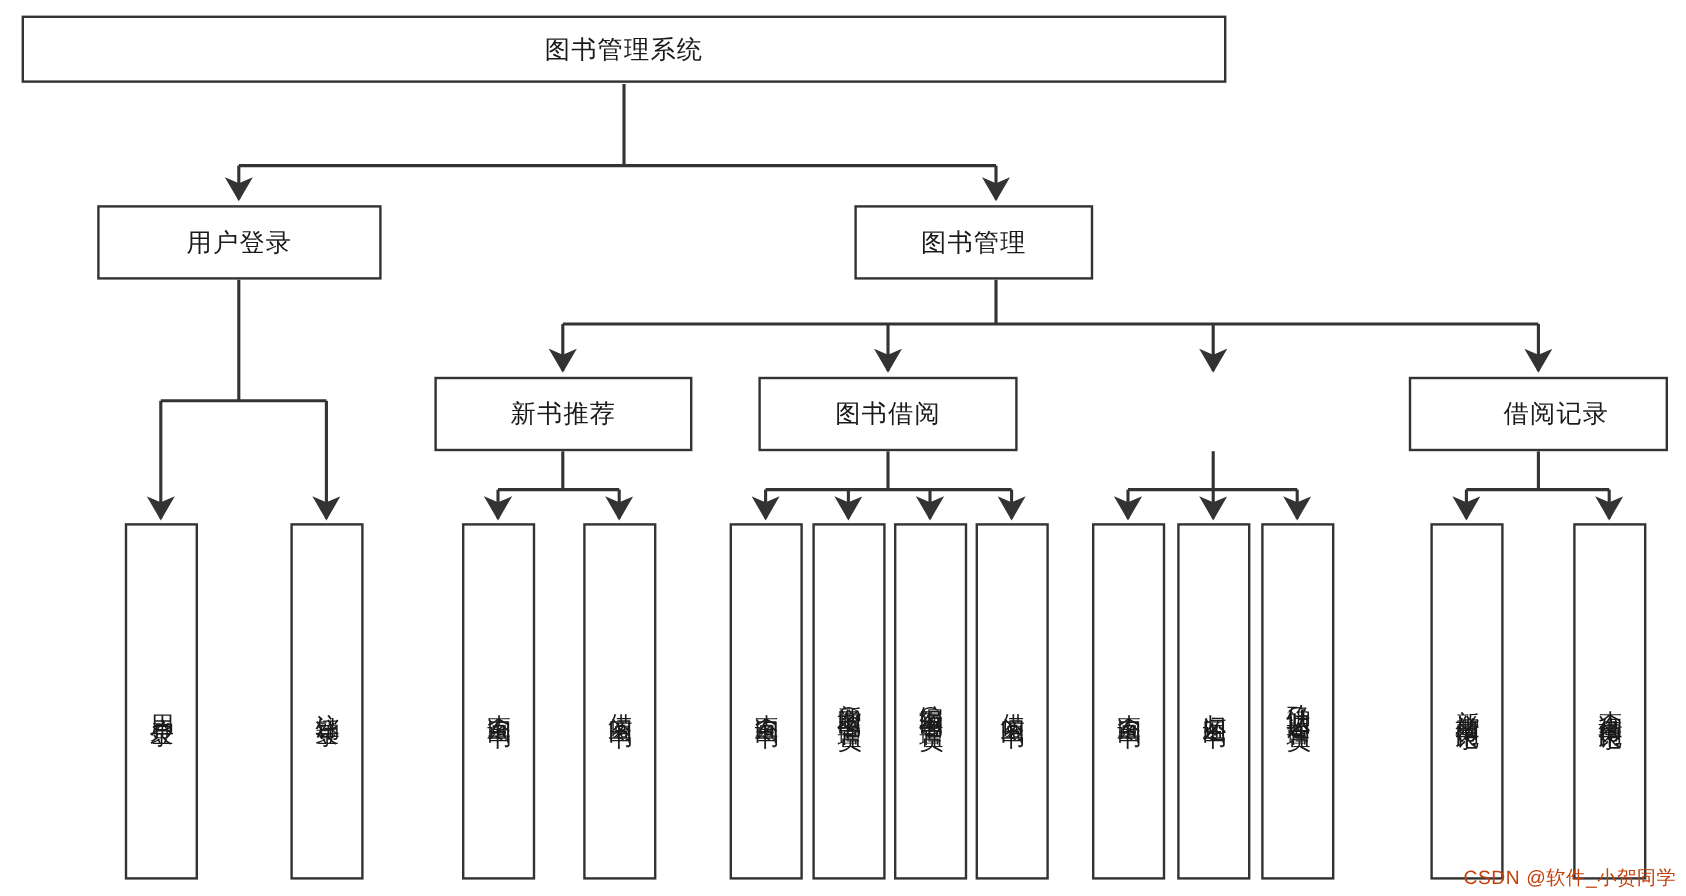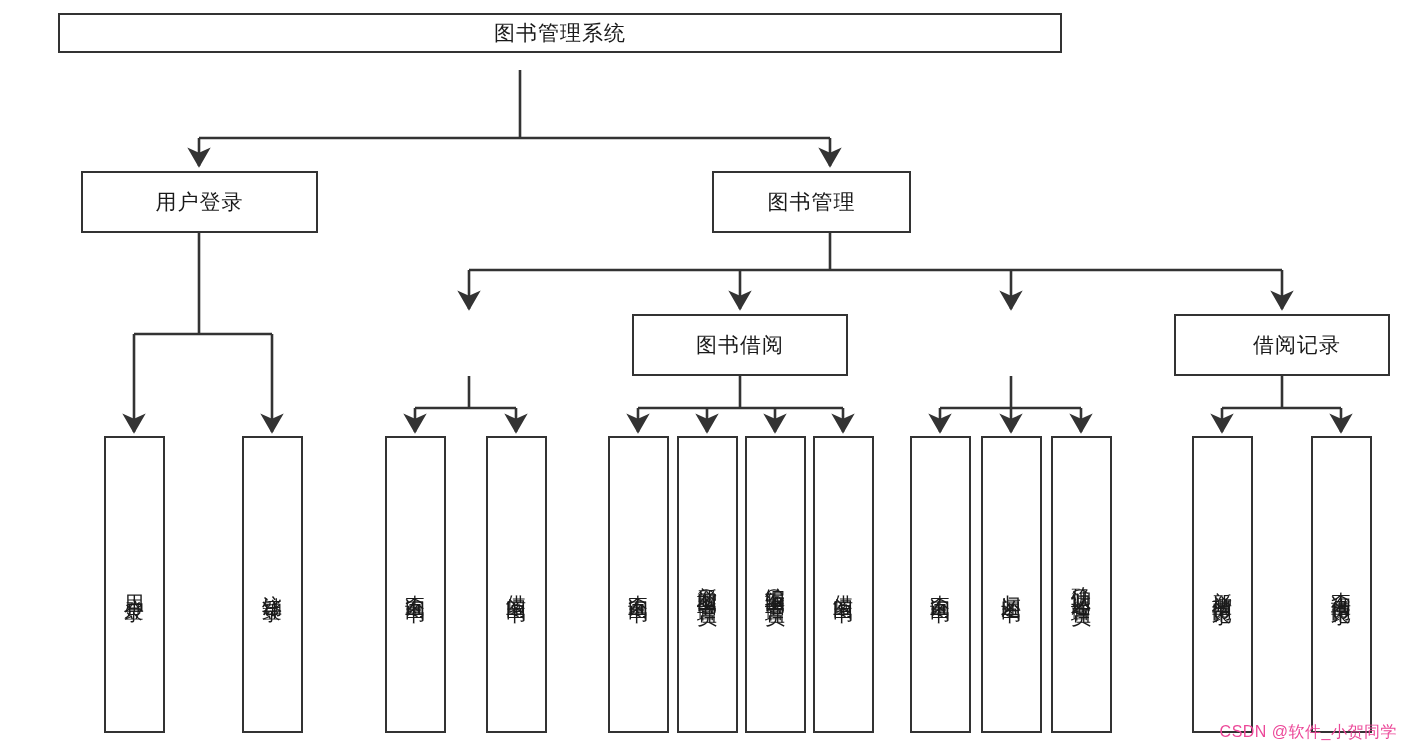--- a/index.html
+++ b/index.html
@@ -50,21 +50,21 @@
   .node.vert .label {
     writing-mode: vertical-rl;
     text-orientation: upright;
     white-space: nowrap;
   }
   .watermark {
     position: absolute;
     right: 8px;
     bottom: 4px;
     font-size: 16px;
-    color: #ec4899;
+    color: #c2410c;
     letter-spacing: 0.5px;
     white-space: nowrap;
   }
 </style>
 </head>
 <body>
 
 <div id="canvas">
 
   <svg id="edges" viewBox="0 0 1405 747" xmlns="http://www.w3.org/2000/svg">
@@ -112,31 +112,34 @@
       <path d="M 1011 408 L 1011 432" marker-end="url(#arrow)"></path>
       <path d="M 1081 408 L 1081 432" marker-end="url(#arrow)"></path>
 
       <path d="M 1282 376 L 1282 408"></path>
       <path d="M 1222 408 L 1341 408"></path>
       <path d="M 1222 408 L 1222 432" marker-end="url(#arrow)"></path>
       <path d="M 1341 408 L 1341 432" marker-end="url(#arrow)"></path>
     </g>
   </svg>
 
-  <div class="node horiz" style="left:18px; top:13px; width:1004px; height:40px;margin-left:40px;">
+  <div class="node horiz" style="left:18px; top:13px; width:1004px; height:56px;">
     <span class="label">图书管理系统</span>
   </div>
 
   <div class="node horiz" style="left:81px; top:171px; width:237px; height:62px;">
     <span class="label">用户登录</span>
   </div>
   <div class="node horiz" style="left:712px; top:171px; width:199px; height:62px;">
     <span class="label">图书管理</span>
   </div>
 
+  <div class="node horiz" style="left:362px; top:314px; width:215px; height:62px;">
+    <span class="label">新书推荐</span>
+  </div>
   <div class="node horiz" style="left:632px; top:314px; width:216px; height:62px;justify-content:center;">
     <span class="label">图书借阅</span>
   </div>
   <div class="node horiz" style="left:1174px; top:314px; width:216px; height:62px;padding-left:30px;">
     <span class="label">借阅记录</span>
   </div>
 
   <div class="node vert" style="left:104px; top:436px; width:61px; height:297px;">
     <span class="label">用户登录</span>
   </div>

